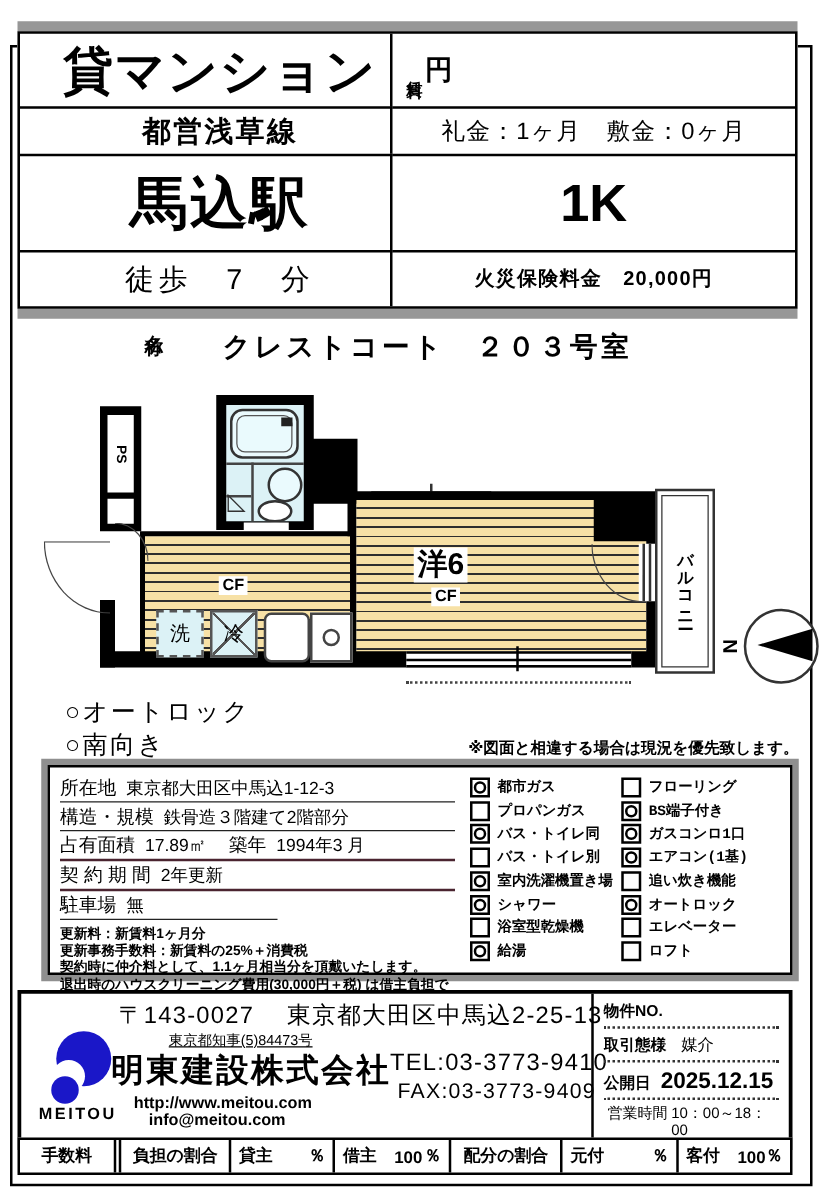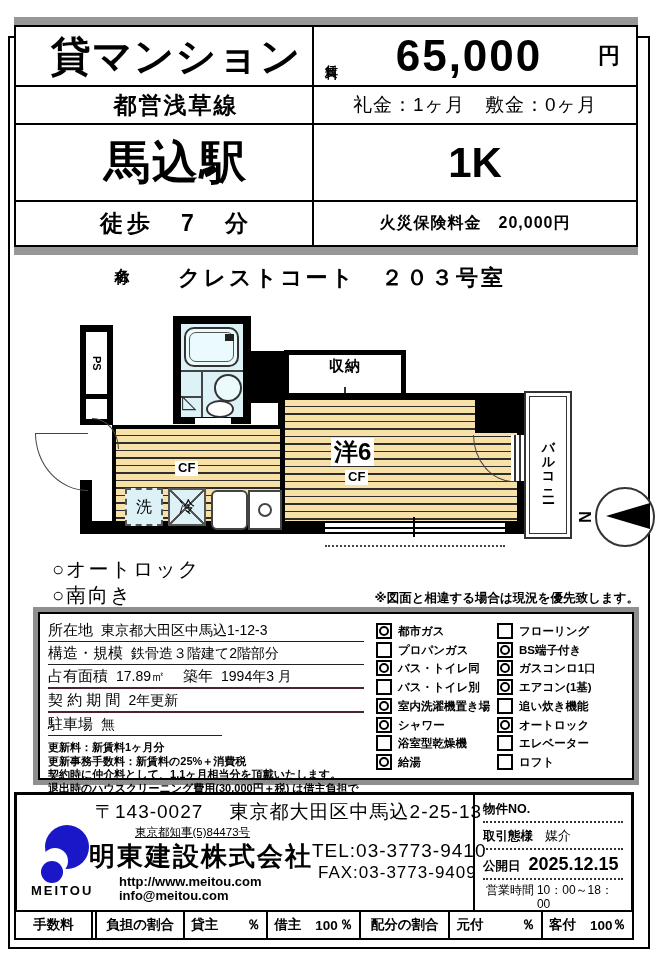--- a/index.html
+++ b/index.html
@@ -14,21 +14,21 @@
   .hcell.left{border-right:2px solid #000;padding-left:24px;}
   .t-type{font-size:40px;font-weight:700;letter-spacing:1px;}
   .rent-cell{justify-content:flex-start;}
   .rent-label{writing-mode:vertical-rl;font-size:13px;font-weight:700;margin-left:8px;letter-spacing:2px;}
   .rent-value{flex:1;text-align:center;font-size:44px;font-weight:700;letter-spacing:2px;}
   .rent-unit{font-size:22px;font-weight:700;margin-right:16px;}
   .t-line{font-size:23px;font-weight:700;letter-spacing:2px;}
   .t-fees{font-size:19px;letter-spacing:1px;}
   .t-station{font-size:46px;font-weight:700;letter-spacing:2px;text-align:center;}
   .t-layout{font-size:42px;font-weight:700;}
-  .t-walk{font-size:23px;font-weight:700;letter-spacing:4px;}
+  .t-walk{font-size:23px;font-weight:400;letter-spacing:4px;}
   .t-ins{font-size:16px;font-weight:700;letter-spacing:1px;}
   
   .name-label{position:absolute;left:112px;top:256px;writing-mode:vertical-rl;font-size:15px;font-weight:700;letter-spacing:2px;}
   .name-value{position:absolute;left:178px;top:263px;font-size:22px;font-weight:700;letter-spacing:3px;}
   
   .plan{position:absolute;left:35px;top:305px;width:618px;height:262px;}
   .blk{position:absolute;background:#000;}
   .wheat{background:repeating-linear-gradient(180deg,#f7e1a6 0px,#f7e1a6 6px,#2e2e2e 6px,#2e2e2e 7.5px);}
   .ps-box{left:45px;top:20px;width:33px;height:100px;}
   .ps-in1{position:absolute;left:6px;top:7px;width:21px;height:62px;background:#fff;display:flex;align-items:center;justify-content:center;}
@@ -88,35 +88,35 @@
   
   .details{position:absolute;left:38px;top:612px;width:596px;height:168px;border:2px solid #000;box-shadow:0 0 0 5px #8f8f8f;background:#fff;padding:5px 8px;box-sizing:border-box;display:flex;}
   .d-left{width:316px;}
   .d-row{display:flex;align-items:baseline;border-bottom:1.5px solid #222;padding:2px 0 1px;font-size:14px;}
   .d-row .dl{font-size:15px;font-weight:400;margin-right:8px;white-space:nowrap;}
   .d-row.r3,.d-row.r4{border-bottom:2px solid #4a2430;}
   .d-row.r5{width:55%;}
   .d-sp{width:18px;}
   .d-notes{margin-top:5px;font-size:11px;font-weight:600;line-height:13.5px;}
   .d-right{flex:1;display:grid;grid-template-columns:1fr 1.05fr;align-content:space-between;padding:3px 0 3px 12px;}
-  .cbrow{display:flex;align-items:flex-end;height:17px;}
+  .cbrow{display:flex;align-items:flex-start;height:17px;font-family:Liberation Mono, monospace;}
   .cb{width:12px;height:12px;border:2px solid #000;margin-right:6px;position:relative;flex:none;}
   .cb.on::after{content:"";position:absolute;inset:1px;border:2px solid #000;border-radius:50%;}
   .cbl{font-size:11.5px;font-weight:600;white-space:nowrap;}
   
   .company{position:absolute;left:14px;top:792px;width:620px;height:128px;border:3px solid #000;box-sizing:border-box;background:#fff;}
   .c-addr{position:absolute;left:78px;top:4px;font-size:19px;letter-spacing:1px;}
   .logo{position:absolute;left:18px;top:30px;width:58px;height:58px;}
   .logo .big{position:absolute;right:4px;top:0;width:44px;height:44px;background:#1a17c8;border-radius:50%;}
   .logo .big::after{content:"";position:absolute;left:-3px;bottom:-5px;width:26px;height:26px;background:#fff;border-radius:50%;}
   .logo .small{position:absolute;left:6px;bottom:0;width:22px;height:22px;background:#1a17c8;border-radius:50%;}
   .c-logo-text{position:absolute;left:14px;top:88px;font-size:13px;font-weight:700;letter-spacing:2px;}
   .c-license{position:absolute;left:118px;top:30px;font-size:11.5px;text-decoration:underline;}
   .c-name{position:absolute;left:72px;top:44px;font-size:26px;font-weight:700;letter-spacing:2px;}
-  .c-web{position:absolute;left:102px;top:79px;font-size:13px;font-weight:700;}
+  .c-web{position:absolute;left:90px;top:79px;font-size:13px;font-weight:700;}
   .c-mail{position:absolute;left:102px;top:93px;font-size:13px;font-weight:700;}
   .c-tel{position:absolute;left:295px;top:45px;font-size:19px;letter-spacing:1px;}
   .c-fax{position:absolute;left:301px;top:68px;font-size:17px;letter-spacing:1px;}
   .c-right{position:absolute;right:0;top:0;bottom:0;width:158px;border-left:2px solid #000;padding:5px 8px 3px;box-sizing:border-box;font-size:13px;}
   .cr-row{border-bottom:2px dotted #333;padding:1px 0 3px;margin-bottom:3px;display:flex;align-items:baseline;}
   .cr-label{font-weight:700;font-size:12.5px;white-space:nowrap;}
   .cr-val{margin-left:12px;font-size:13px;}
   .cr-date{margin-left:8px;font-size:18px;font-weight:700;}
   .cr-hours{display:flex;font-weight:400;font-size:12px;line-height:14px;}
   .cr-hours .k{width:56px;text-align:center;}
@@ -133,21 +133,20 @@
 <body>
 
 <div class="frame"></div>
 
 <div class="header-box">
   <div class="hcell left first">
       <span class="t-type">貸マンション</span>
     </div>
   <div class="hcell first rent-cell">
     <span class="rent-label">賃料</span>
-    <span class="rent-value">65,000</span>
     <span class="rent-unit">円</span>
   </div>
   <div class="hcell left">
       <span class="t-line">都営浅草線</span>
     </div>
   <div class="hcell">
       <span class="t-fees">礼金：1ヶ月　敷金：0ヶ月</span>
     </div>
   <div class="hcell left">
       <span class="t-station">馬込駅</span>
@@ -180,23 +179,20 @@
       <div class="b-h1"></div>
       <div class="b-v1"></div>
       <div class="b-h2"></div>
       <div class="b-sink"></div>
       <div class="b-toilet"></div>
       <div class="b-tri">◺</div>
     </div>
     <div class="bath-door"></div>
   </div>
   <div class="blk wall-closet-left"></div>
-  <div class="closet">
-      <span>収納</span>
-    </div>
   <div class="closet-pole"></div>
   <div class="closet-tick"></div>
 
   <div class="room wheat"></div>
   <div class="blk corner-blk"></div>
   <div class="kitchen wheat"></div>
 
   <div class="blk wall-hall-left"></div>
   <div class="blk wall-bottom"></div>
   <div class="win-bottom"></div>

